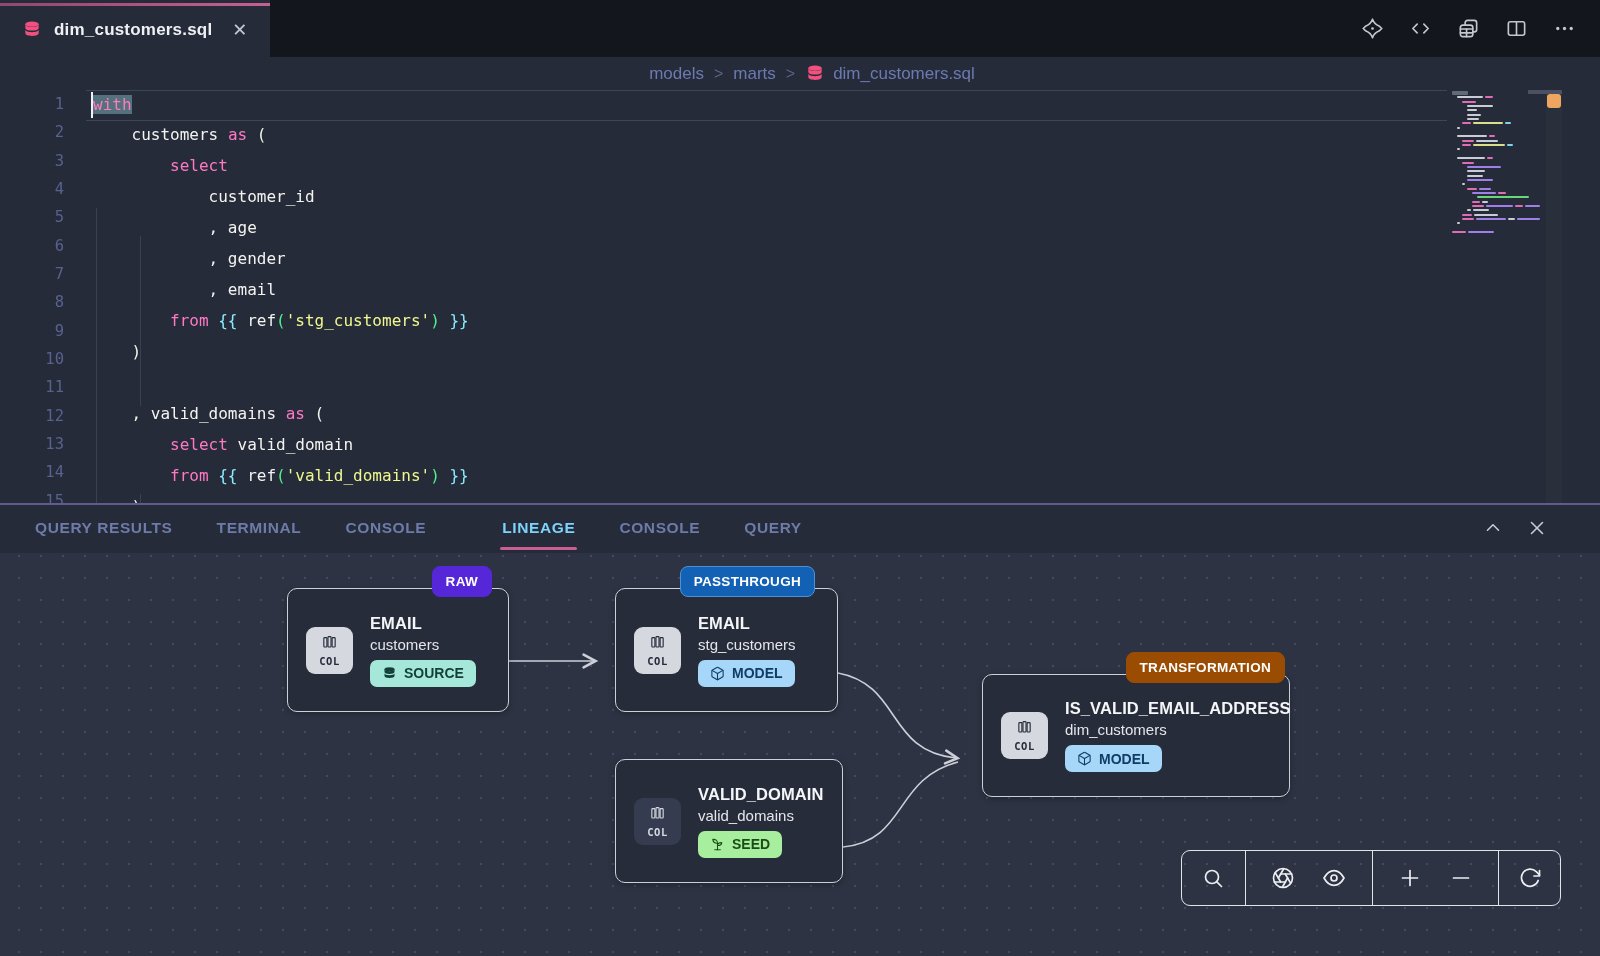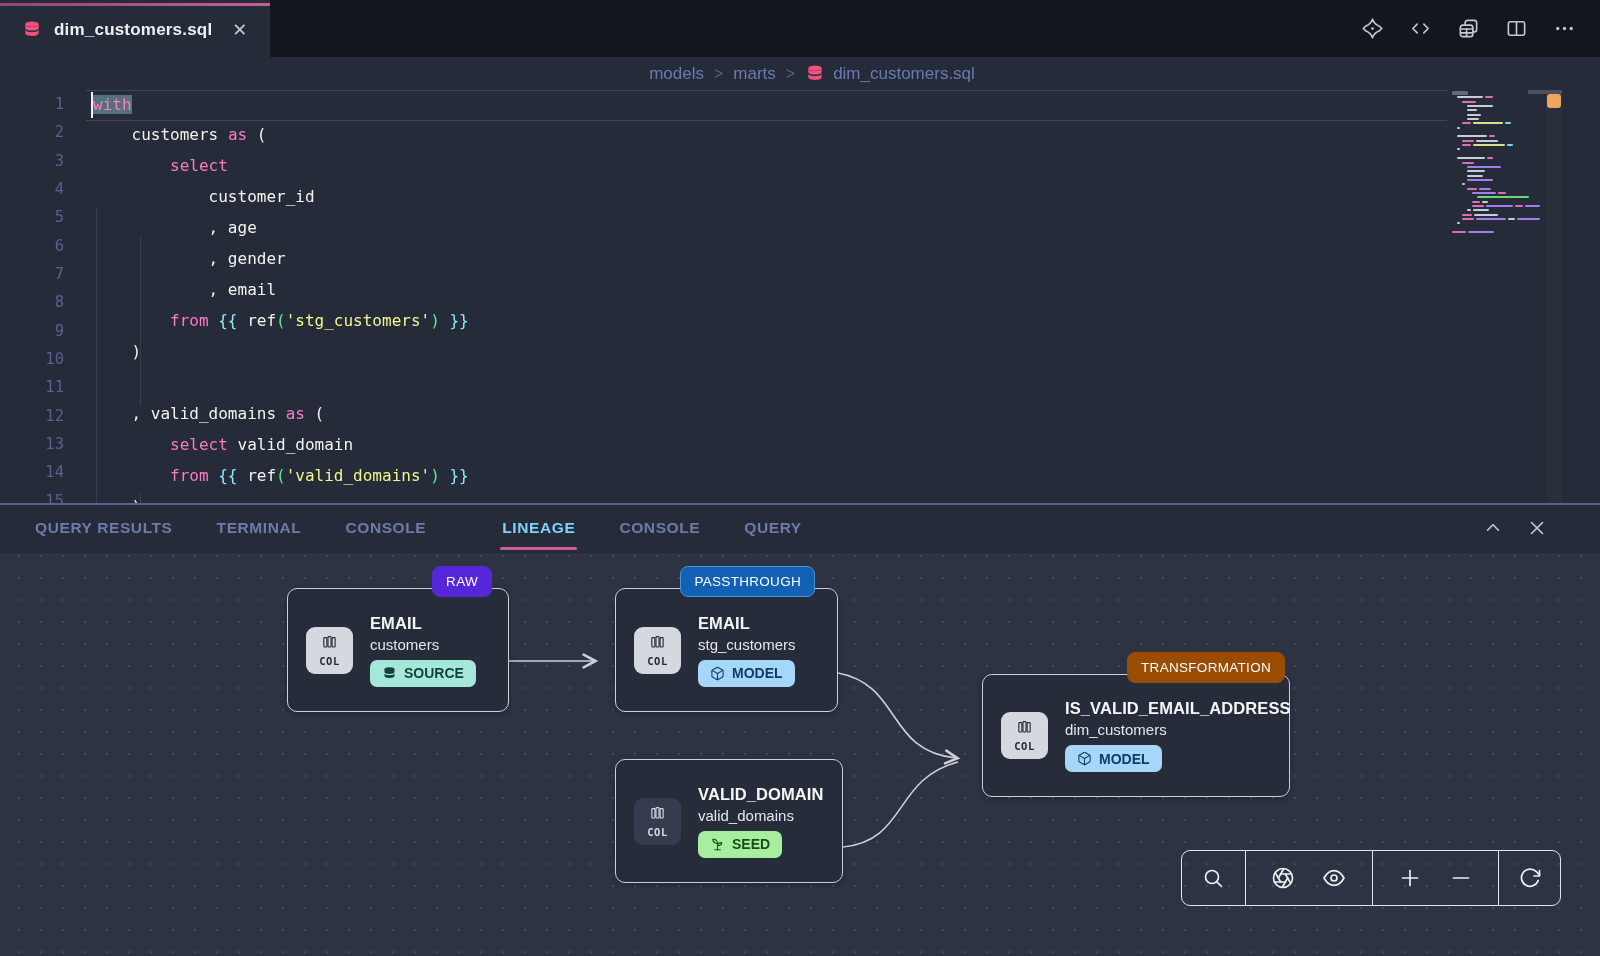--- a/index.html
+++ b/index.html
@@ -76,21 +76,21 @@
 
   
   .canvas { position:absolute; left:0; top:48px; width:1600px; height:405px; background:#2d3343;
             background-image:radial-gradient(circle,#434a5c 1.3px, transparent 1.5px);
             background-size:22px 22px; background-position:8px 14px; }
   .edges { position:absolute; left:0; top:0; }
   .lnode { position:absolute; background:#272c3a; border:1.4px solid #ccd0d9; border-radius:10px;
            display:flex; align-items:center; gap:17px; padding:0 16px 0 18px;
            box-shadow:0 2px 6px rgba(0,0,0,.25); }
   .ltag { position:absolute; top:-23px; height:31px; display:flex; align-items:center;
-          padding:0 13px; border-radius:8px; color:#fff; font-size:13.5px; font-weight:400;
+          padding:0 13px; border-radius:8px; color:#fff; font-size:13.5px; font-weight:700;
           letter-spacing:.3px; }
   .col-chip { width:47px; height:47px; border-radius:9px; display:flex; flex-direction:column;
               align-items:center; justify-content:center; flex:none; }
   .col-chip.light { background:#d5d8df; color:#262b39; }
   .col-chip.dark  { background:#363c50; color:#d5d8df; }
   .col-chip svg { width:19px; height:16px; }
   .col-chip .col-label { font-size:10.5px; font-weight:700; letter-spacing:.5px;
                          font-family:"DejaVu Sans Mono", monospace; margin-top:1px; }
   .node-text { display:flex; flex-direction:column; gap:3px; min-width:0; }
   .node-title { color:#f5f6f8; font-size:16.5px; font-weight:700; white-space:nowrap; letter-spacing:.1px; }

